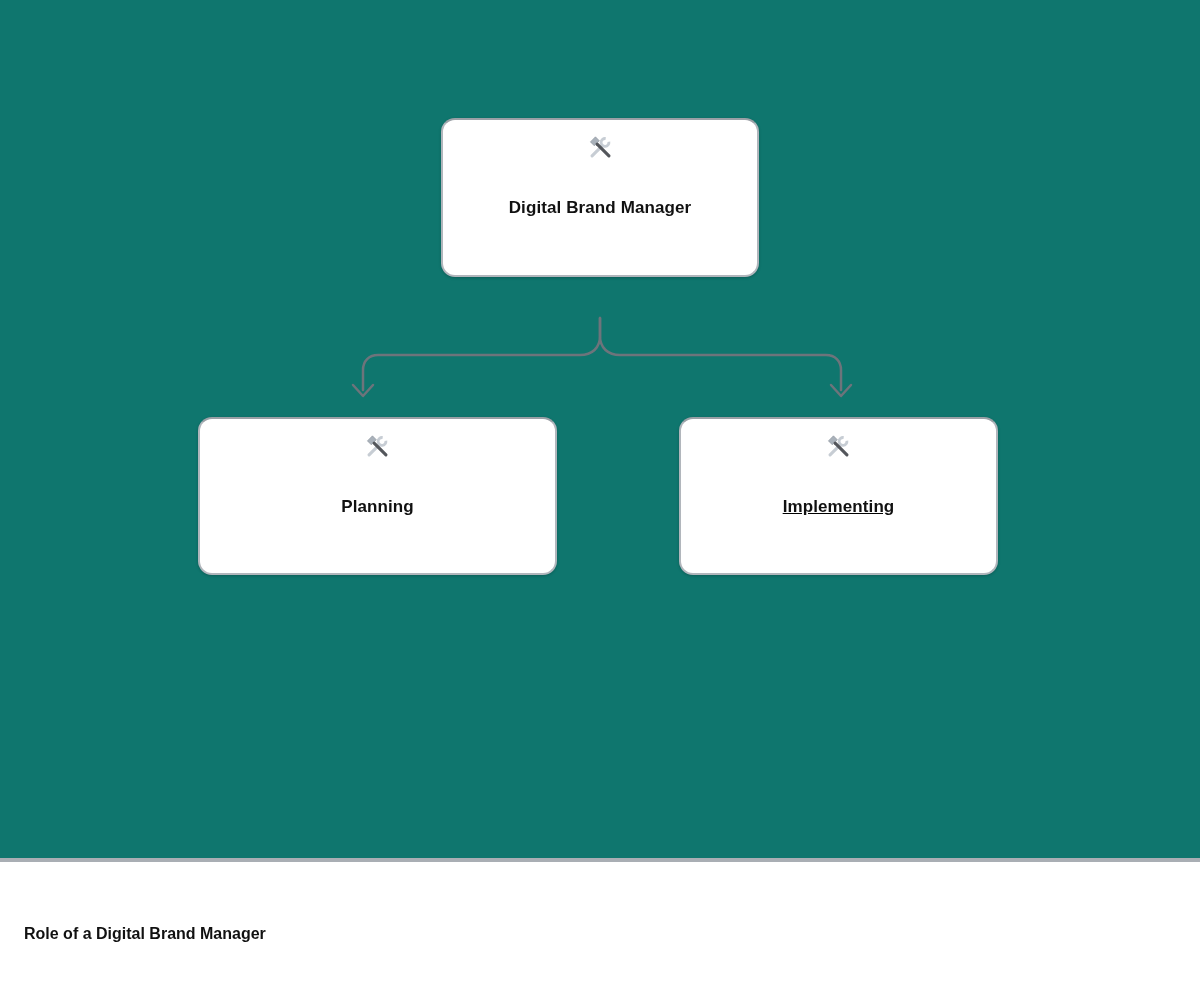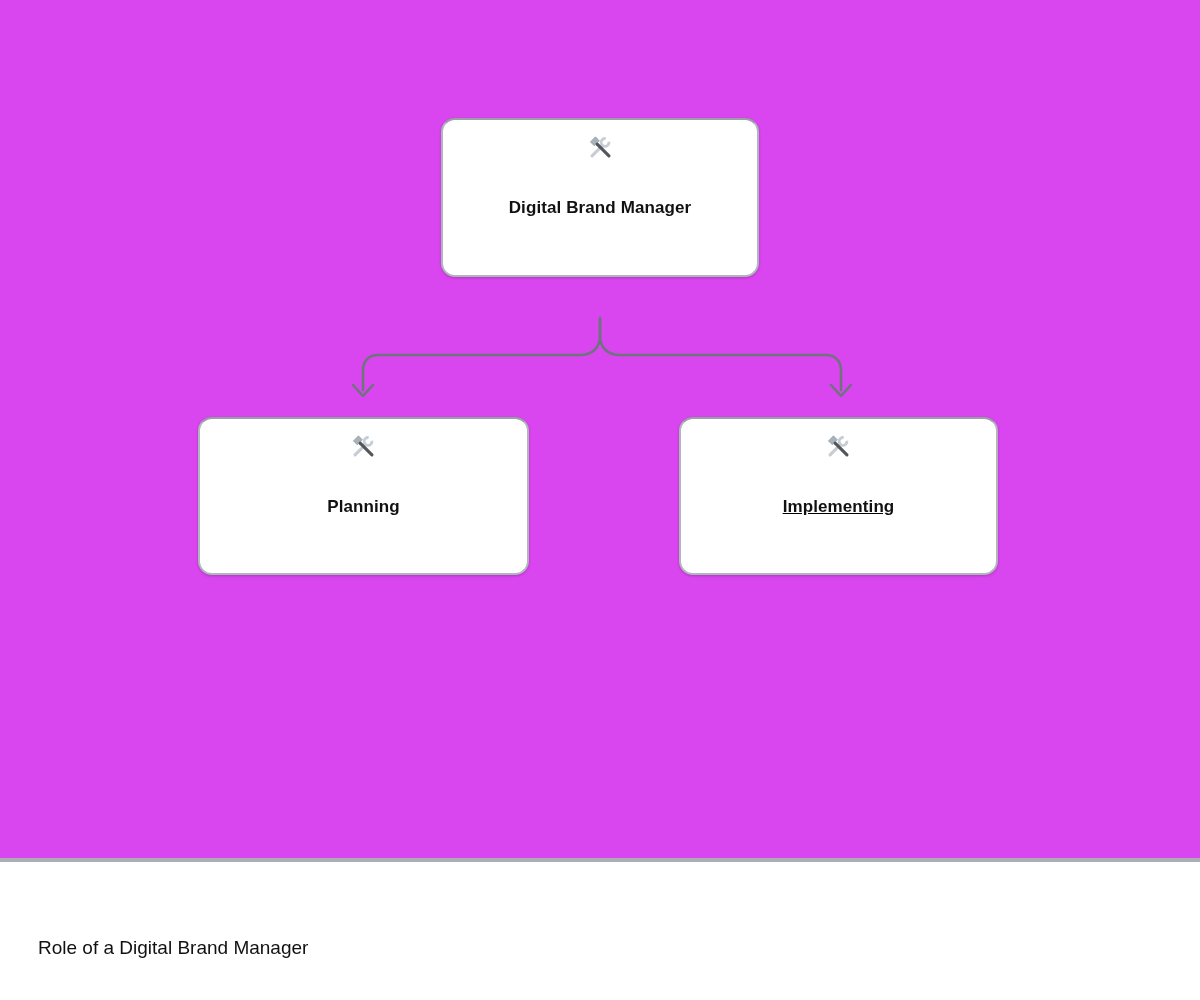--- a/index.html
+++ b/index.html
@@ -4,42 +4,42 @@
 <style>
   html,body{margin:0;padding:0;}
   body{
     width:1200px;height:1000px;
     font-family:"Liberation Sans", sans-serif;
     background:#ffffff;
   }
   .canvas{
     position:relative;
     width:1200px;height:858px;
-    background:#d946ef;
+    background:#0f766e;
     overflow:hidden;
   }
   .connectors{
     position:absolute;left:0;top:0;width:1200px;height:858px;
     pointer-events:none;
   }
   .node{
     position:absolute;
     box-sizing:border-box;
     background:#ffffff;
     border:2px solid #b1b6bc;
     border-top-color:#9aa0a6;
     border-radius:14px;
     box-shadow:0 1px 3px rgba(0,0,0,0.20);
     display:flex;
     flex-direction:column;
     align-items:center;
     cursor:pointer;
   }
   .node-root{left:441px;top:118px;width:318px;height:159px;}
-  .node-left{left:198px;top:417px;width:331px;height:158px;align-items:center;}
+  .node-left{left:198px;top:417px;width:359px;height:158px;align-items:center;}
   .node-right{left:679px;top:417px;width:319px;height:158px;text-decoration:underline;}
   .node .icon{
     margin-top:14px;
     width:27px;height:27px;
     display:block;
   }
   .node .label{
     margin-top:37px;
     font-size:17px;
     font-weight:bold;
@@ -49,25 +49,25 @@
   }
   .divider{
     width:1200px;height:4px;
     background:#a9aeb4;
   }
   .footer{
     width:1200px;height:138px;
     background:#ffffff;
   }
   .footer .page-title{
-    margin:14px;
+    margin:0;
     padding:60px 0 0 24px;
-    font-size:19px;
+    font-size:16px;
     line-height:24px;
-    font-weight:normal;
+    font-weight:bold;
     color:#111111;
   }
 </style>
 </head>
 <body>
 
 <div class="canvas">
 
   <svg class="connectors" viewBox="0 0 1200 858" xmlns="http://www.w3.org/2000/svg">
     <g stroke="#6d747b" stroke-width="2.5" fill="none" stroke-linecap="round" stroke-linejoin="round">

